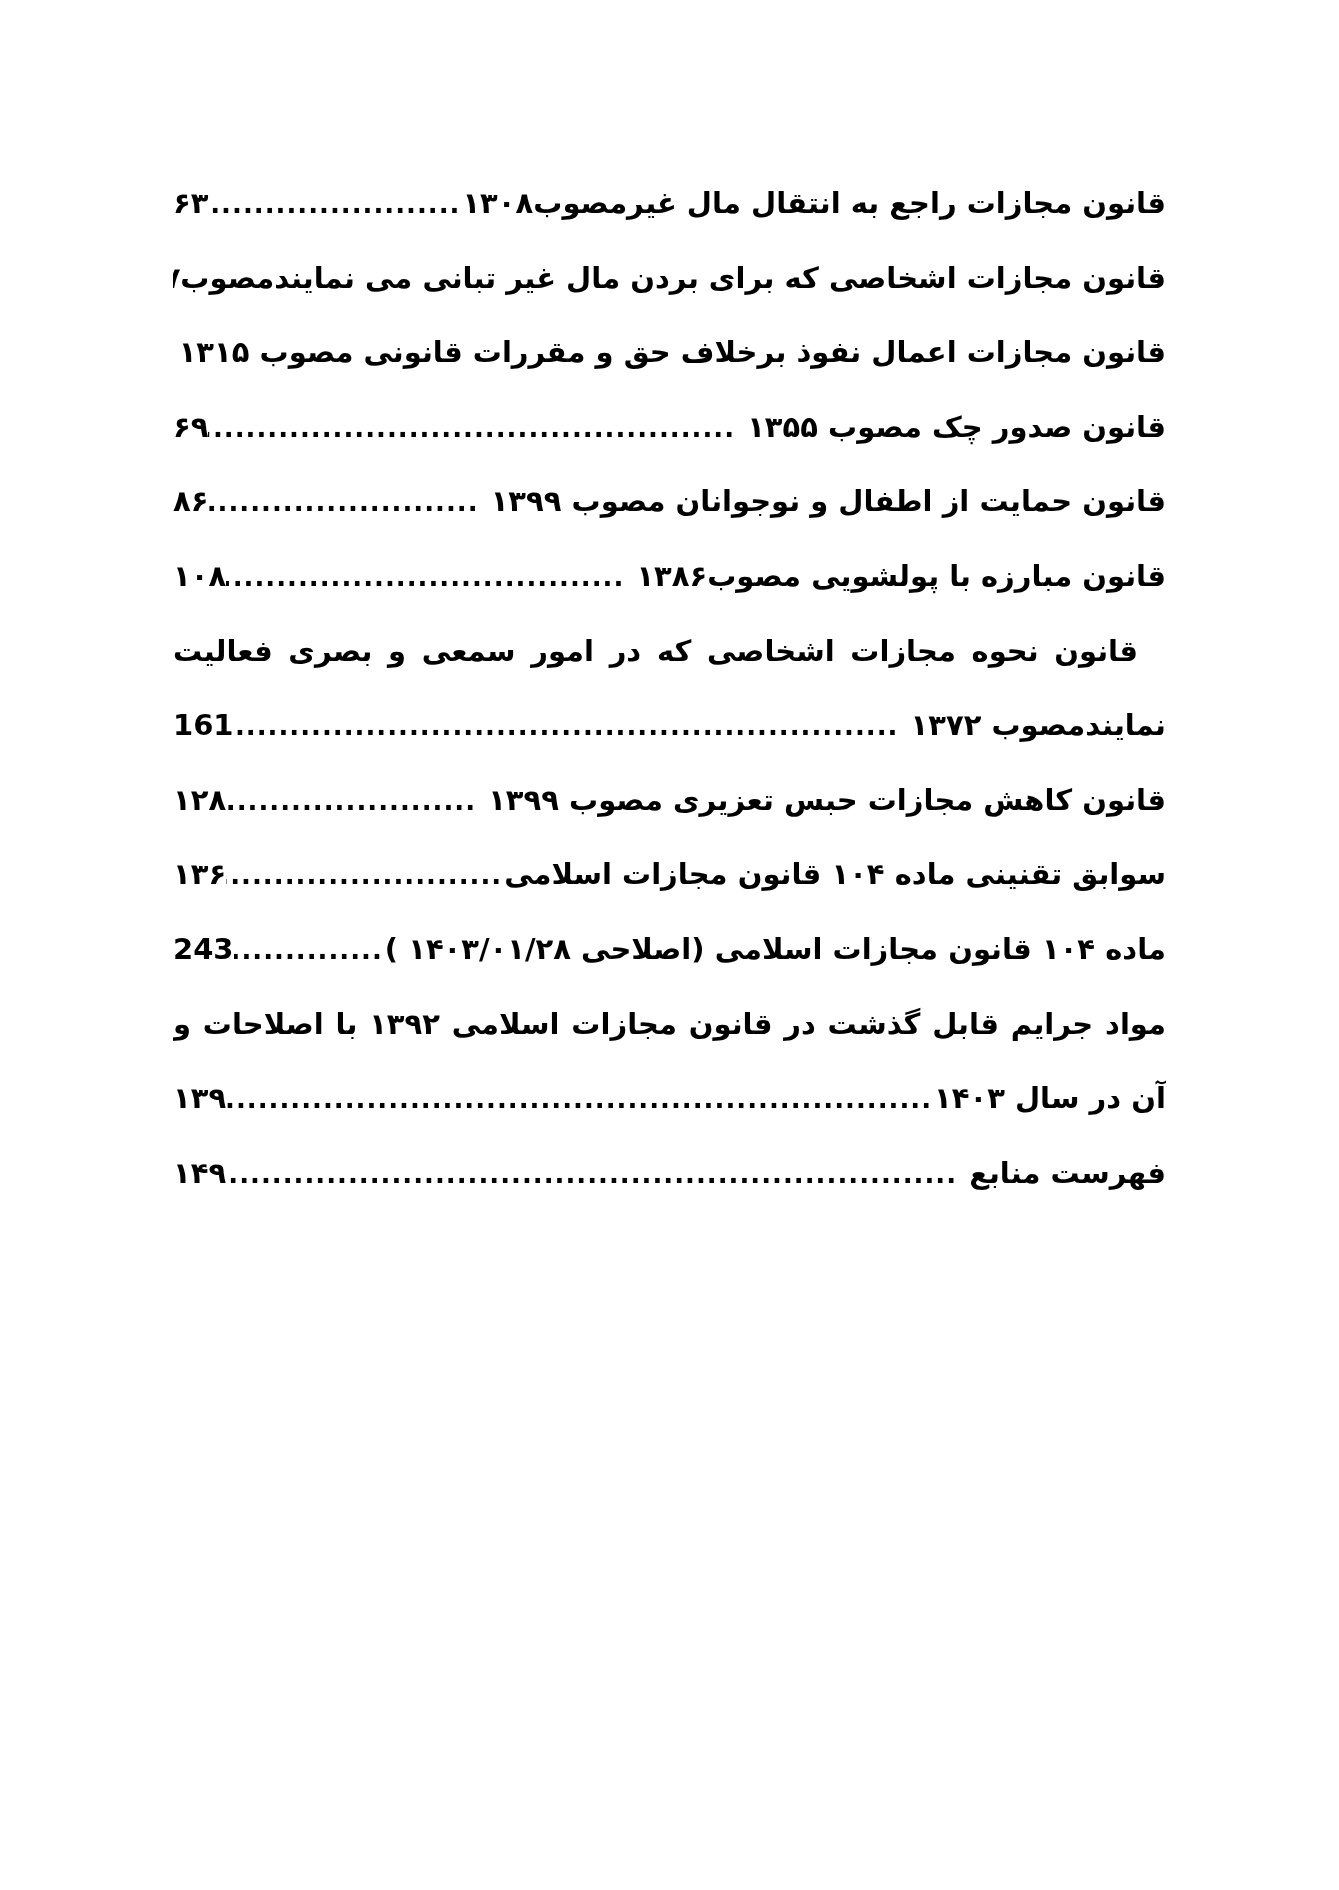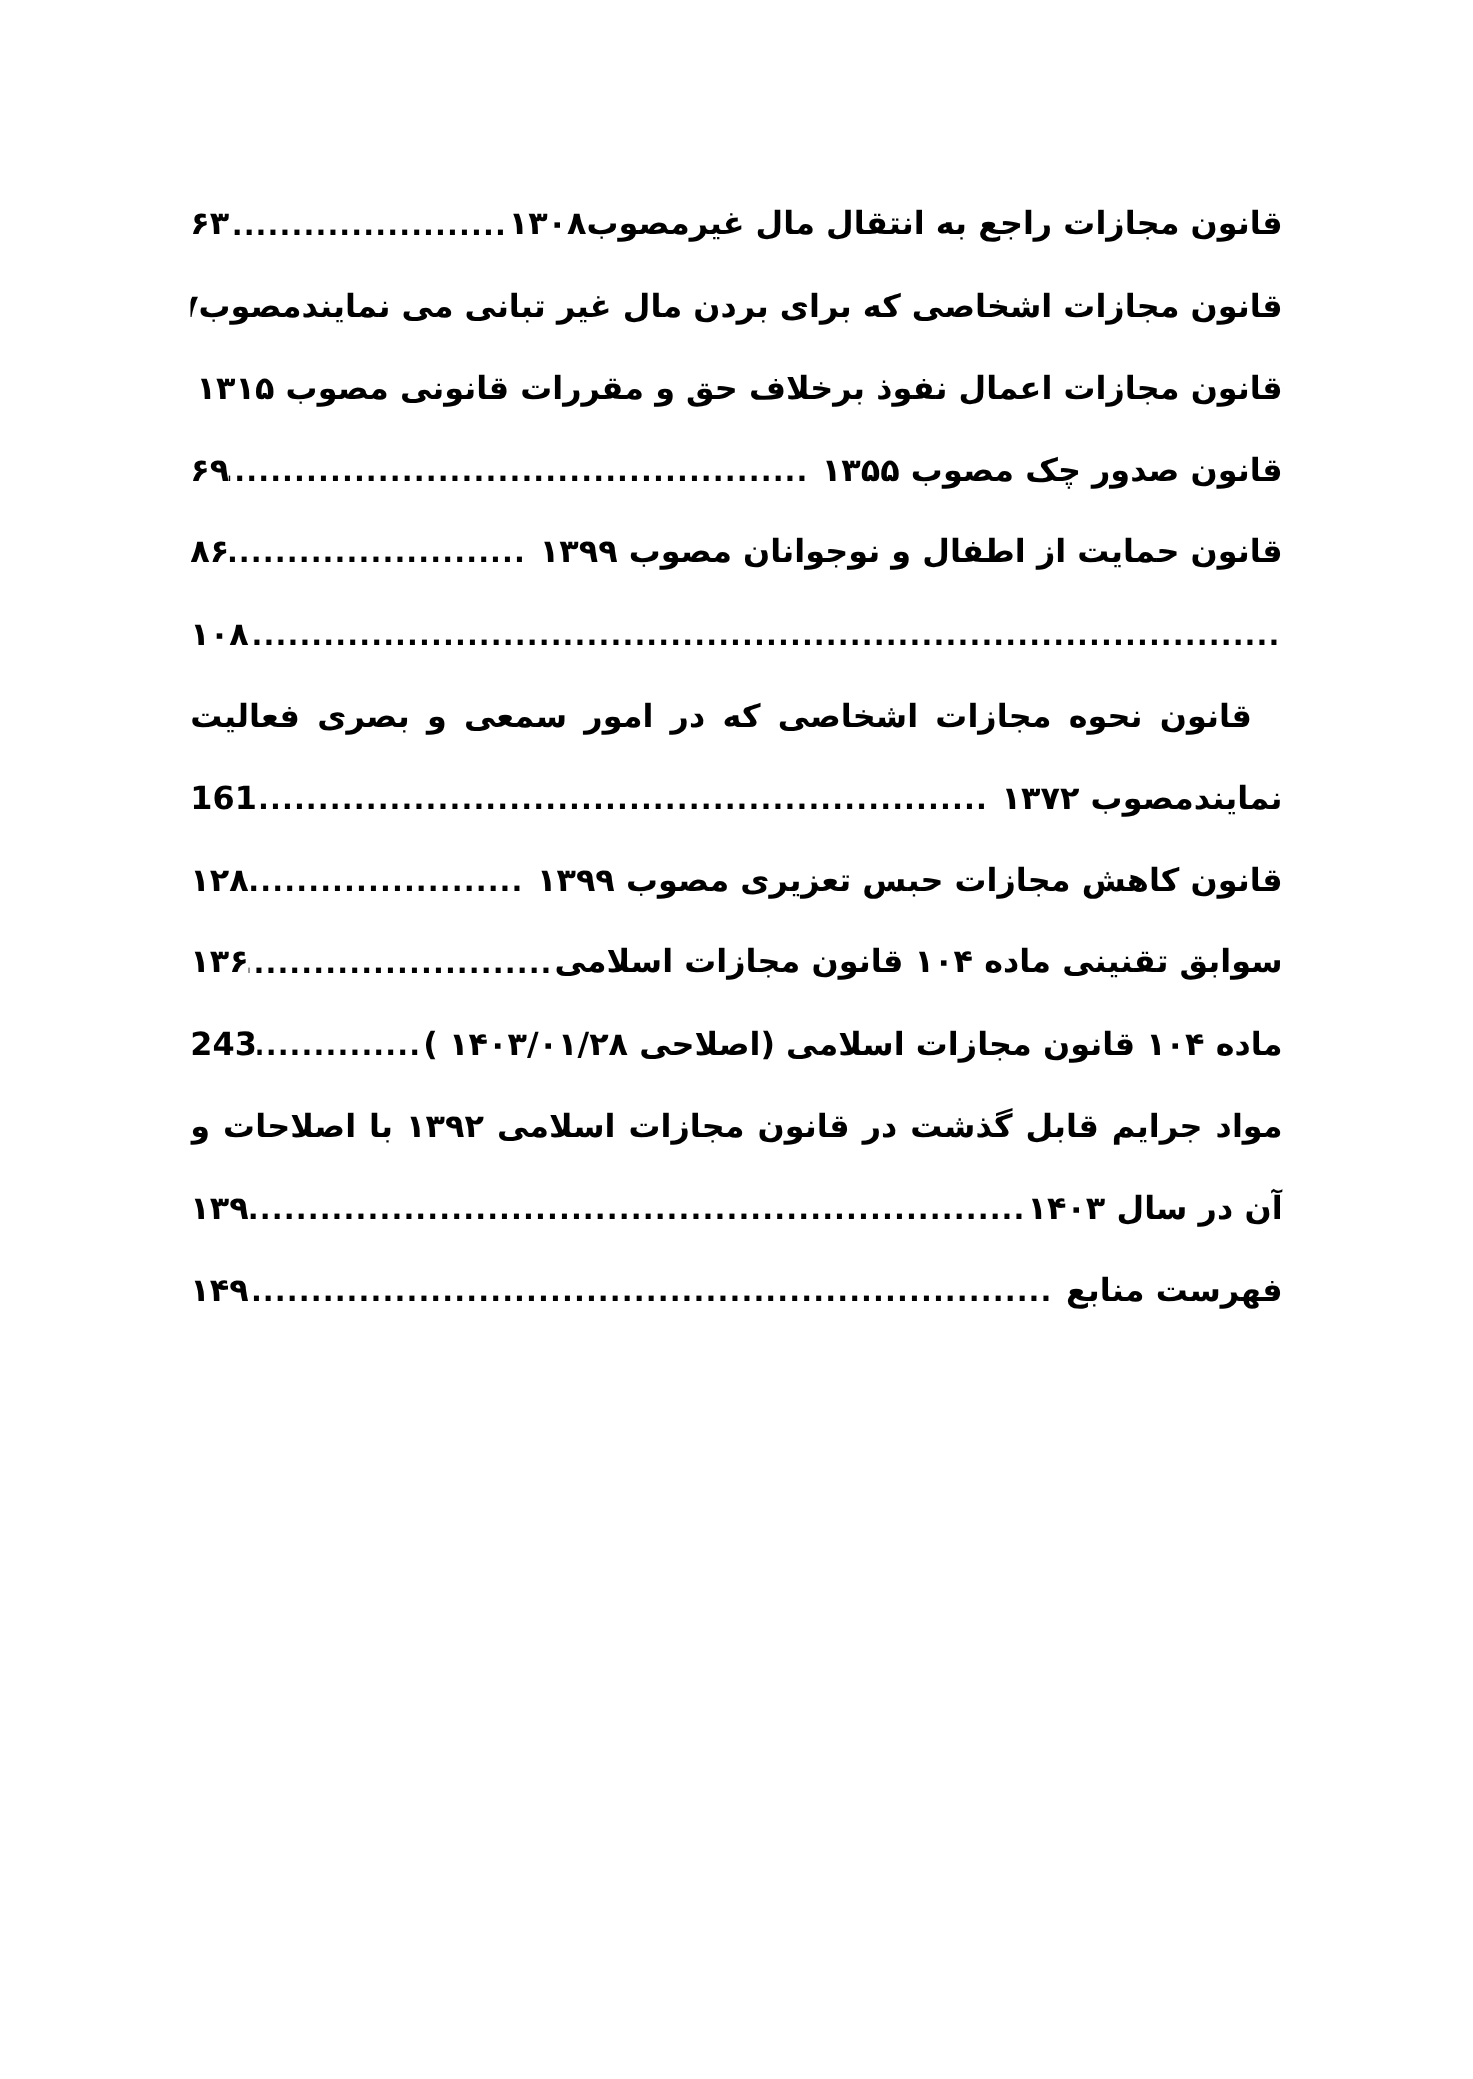--- a/index.html
+++ b/index.html
@@ -78,20 +78,21 @@
         <span class="title">قانون صدور چک مصوب ۱۳۵۵ </span>
         <span class="leader">............................................................................................................................................................................................................................</span>
         <span class="pagenum">۶۹</span>
       </div>
       <div class="toc-line leader-row">
         <span class="title">قانون حمایت از اطفال و نوجوانان مصوب ۱۳۹۹ </span>
         <span class="leader">............................................................................................................................................................................................................................</span>
         <span class="pagenum">۸۶</span>
       </div>
       <div class="toc-line leader-row">
+        <span class="title">قانون مبارزه با پولشویی مصوب۱۳۸۶ </span>
         <span class="leader">............................................................................................................................................................................................................................</span>
         <span class="pagenum">۱۰۸</span>
       </div>
       <div class="toc-line wrap-first" style="text-indent: 28px;">قانون نحوه مجازات اشخاصی که در امور سمعی و بصری فعالیت های غیرمجاز می</div>
       <div class="toc-line leader-row">
         <span class="title">نمایندمصوب ۱۳۷۲ </span>
         <span class="leader">............................................................................................................................................................................................................................</span>
         <span class="pagenum">161</span>
       </div>
       <div class="toc-line leader-row">

